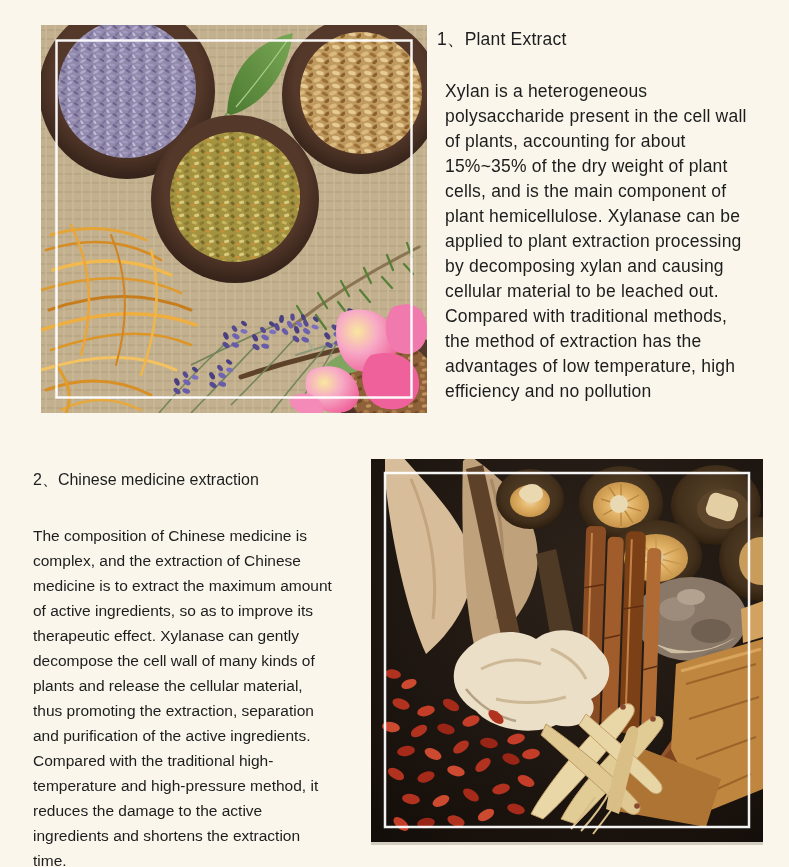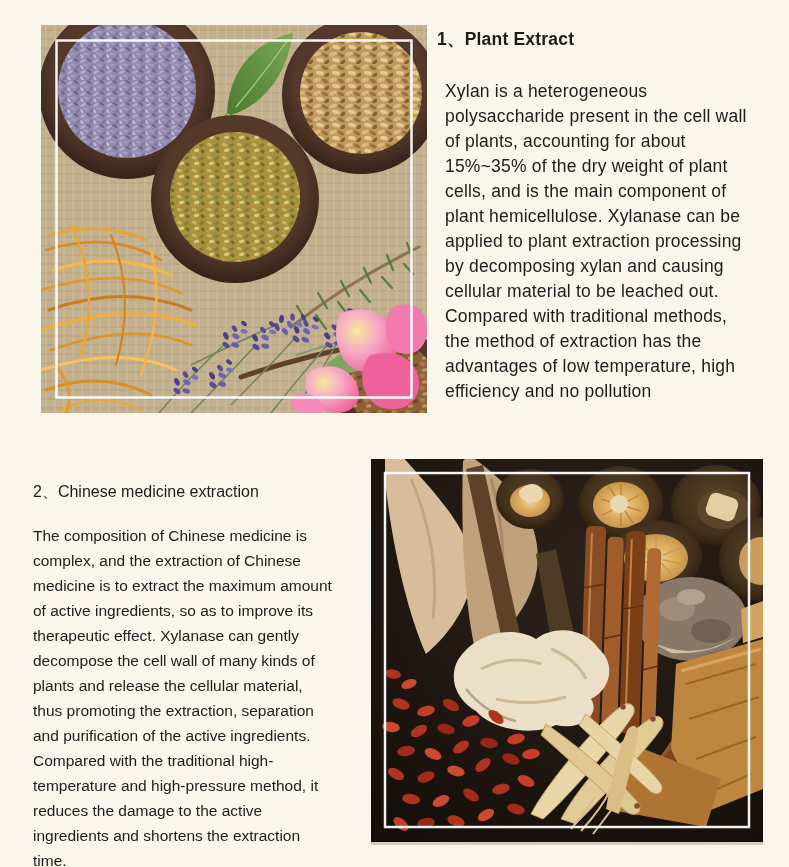--- a/index.html
+++ b/index.html
@@ -8,23 +8,23 @@
     background:#faf6ec;color:#1d1d1d;
     font-family:"Liberation Sans","DejaVu Sans",sans-serif;
   }
   .page{position:absolute;inset:0}
   figure{margin:0;position:absolute;padding:0}
   .img1{left:41px;top:25px;width:386px;height:388px}
   .img2{left:371px;top:459px;width:392px;height:383px}
   .img2-edge{position:absolute;left:371px;top:842px;width:392px;height:3px;background:#d3cdc0}
   svg{display:block;width:100%;height:100%}
   .sec1{position:absolute;left:437px;top:29px;width:318px}
-  .sec1 h2{margin:0 0 30px;font-size:17.5px;font-weight:700;letter-spacing:.2px;line-height:1.15}
+  .sec1 h2{margin:0 0 30px;font-size:17.5px;font-weight:400;letter-spacing:.2px;line-height:1.15}
   .sec1 p{margin:8px;font-size:17.5px;line-height:25px;letter-spacing:.2px}
-  .sec2-title{position:absolute;left:33px;top:483px;margin:0;font-size:16px;font-weight:400;line-height:1.15}
+  .sec2-title{position:absolute;left:33px;top:471px;margin:0;font-size:16px;font-weight:400;line-height:1.15}
   .sec2-body{position:absolute;left:33px;top:523px;width:302px;margin:0;font-size:15.5px;line-height:25px}
 </style>
 </head>
 <body>
 
 <div class="page">
 
   <figure class="img1" role="img" aria-label="herbal-ingredients-photo">
     <svg viewBox="0 0 386 388" preserveAspectRatio="none">
       <defs>

